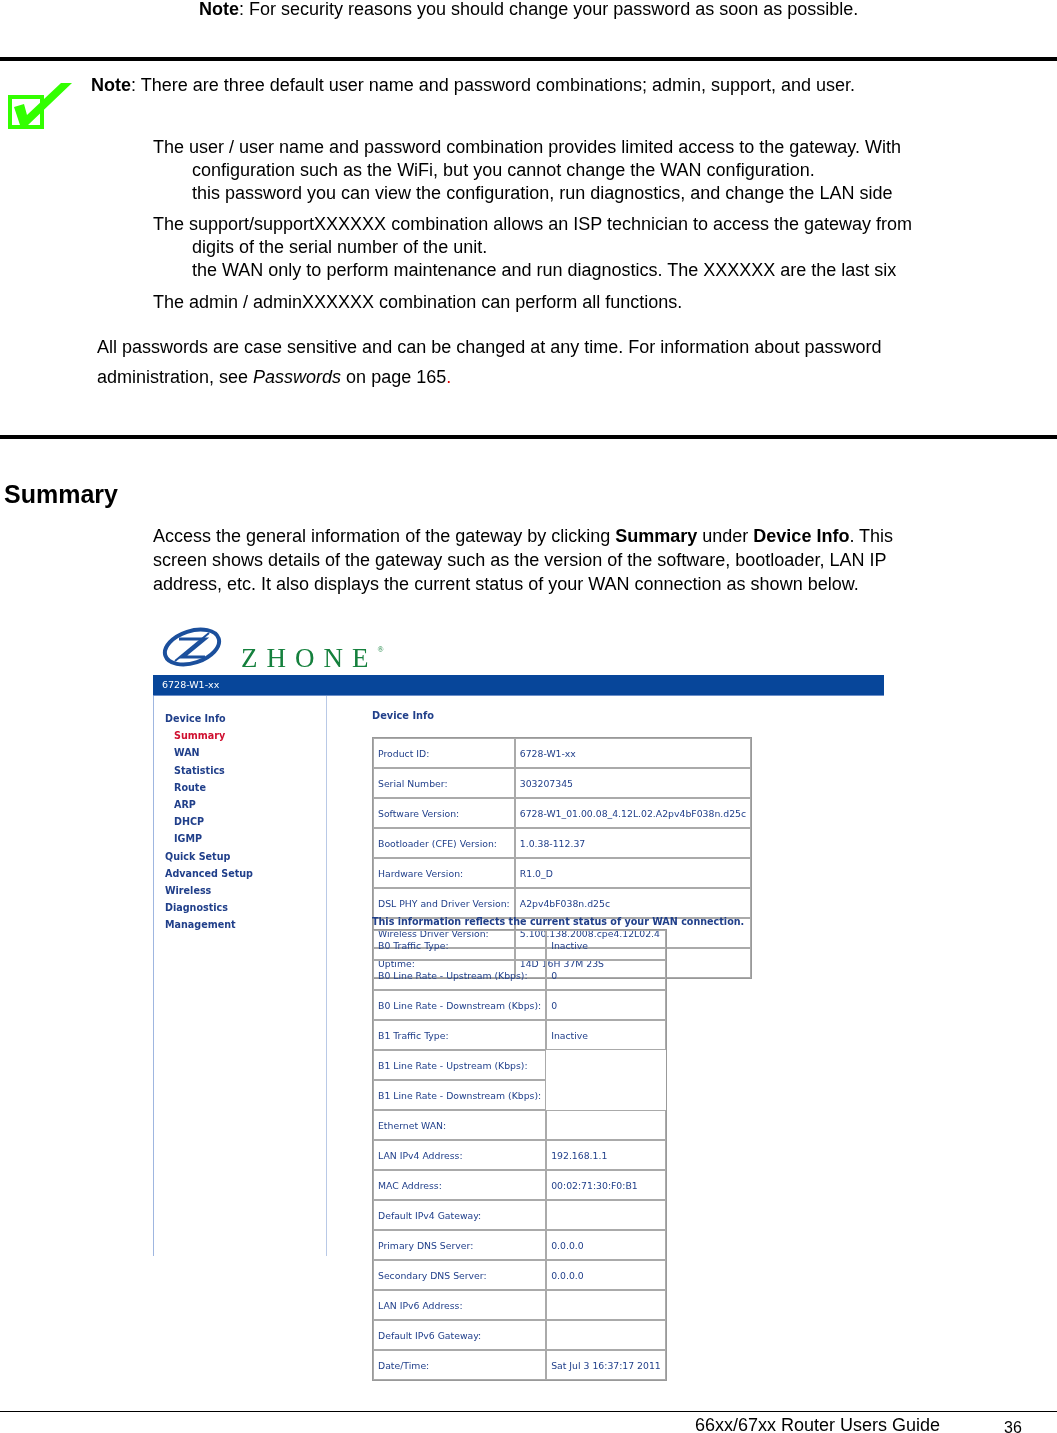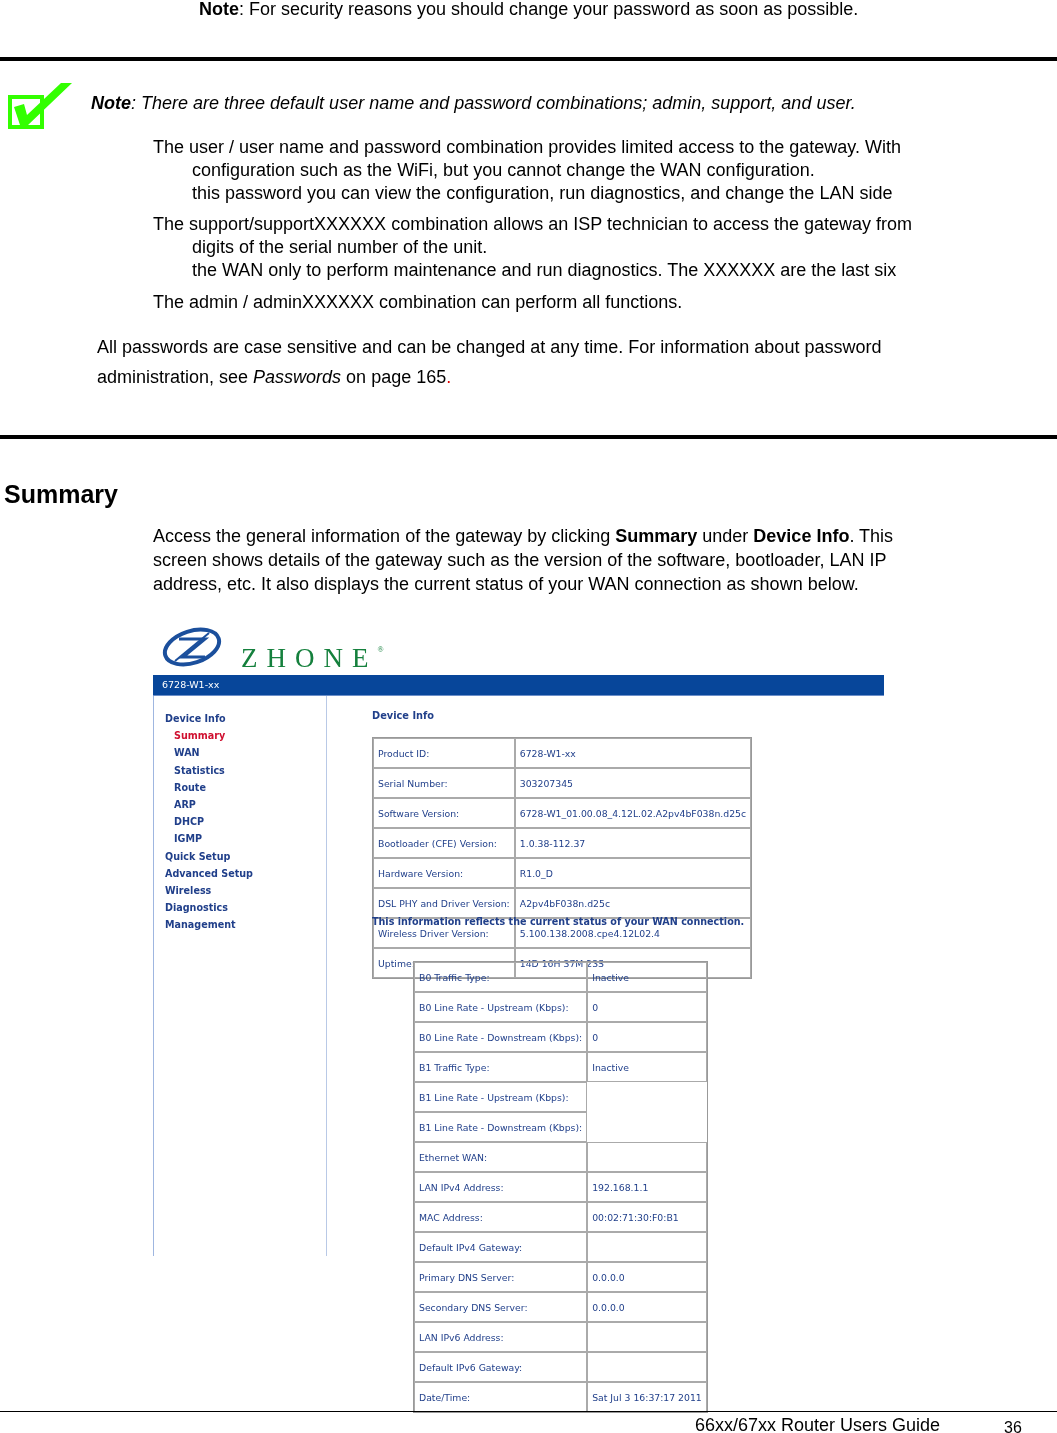--- a/index.html
+++ b/index.html
@@ -8,21 +8,21 @@
   .abs { position: absolute; }
   .line { white-space: nowrap; line-height: 23px; }
 
   .top-note { left: 199px; top: -2px; }
   .rule { left: 0; width: 1057px; height: 4px; background: #000; }
   .rule-top { top: 57px; }
   .rule-bot { top: 435px; }
 
   .check-icon { left: 6px; top: 77px; width: 68px; height: 54px; }
 
-  .note2 { left: 91px; top: 92px; font-style: italic; }
+  .note2 { left: 91px; top: 74px; }
 
   .para { left: 153px; width: 890px; }
   .para .l1 { padding-left: 0; }
   .para .lx { padding-left: 39px; }
 
   .allpw { left: 97px; top: 332px; line-height: 30px; }
   .red-dot { color: #e00000; }
 
   .h-summary { left: 4px; top: 480px; font-size: 25px; font-weight: bold; }
 
@@ -42,21 +42,21 @@
   .nav div { height: 17.2px; font-size: 9.6px; font-weight: bold; color: #203f8a; white-space: nowrap; cursor: pointer; }
   .nav .sub { padding-left: 9px; }
   .nav .active { color: #d01030; }
 
   .sec-title { left: 219px; top: 92px; font-size: 9.8px; font-weight: bold; color: #203f8a; }
   table.info { position: absolute; border-collapse: separate; border-spacing: 0; border: 1px solid #999; }
   table.info td { border: 1px solid #aaa; height: 30px; padding: 0 4px; font-size: 9.3px; color: #203f8a; white-space: nowrap; vertical-align: middle; }
   .t1 { left: 219px; top: 119px; width: 367px; }
   .t1 td.k { width: 136px; }
   .wan-note { left: 219px; top: 298px; font-size: 9.6px; font-weight: bold; color: #203f8a; white-space: nowrap; }
-  .t2 { left: 219px; top: 343px; width: 287px; margin-left: 41px; }
+  .t2 { left: 219px; top: 311px; width: 287px; }
   .t2 td.k { width: 166px; }
   .t2 td.empty { border-color: #fff; }
 
   .footer-rule { left: 0; top: 1411px; width: 1057px; height: 1px; background: #000; }
   .footer { left: 695px; top: 1414px; font-size: 18px; }
   .page-num { left: 1004px; top: 1416px; font-size: 16px; }
 </style>
 </head>
 <body>
 

